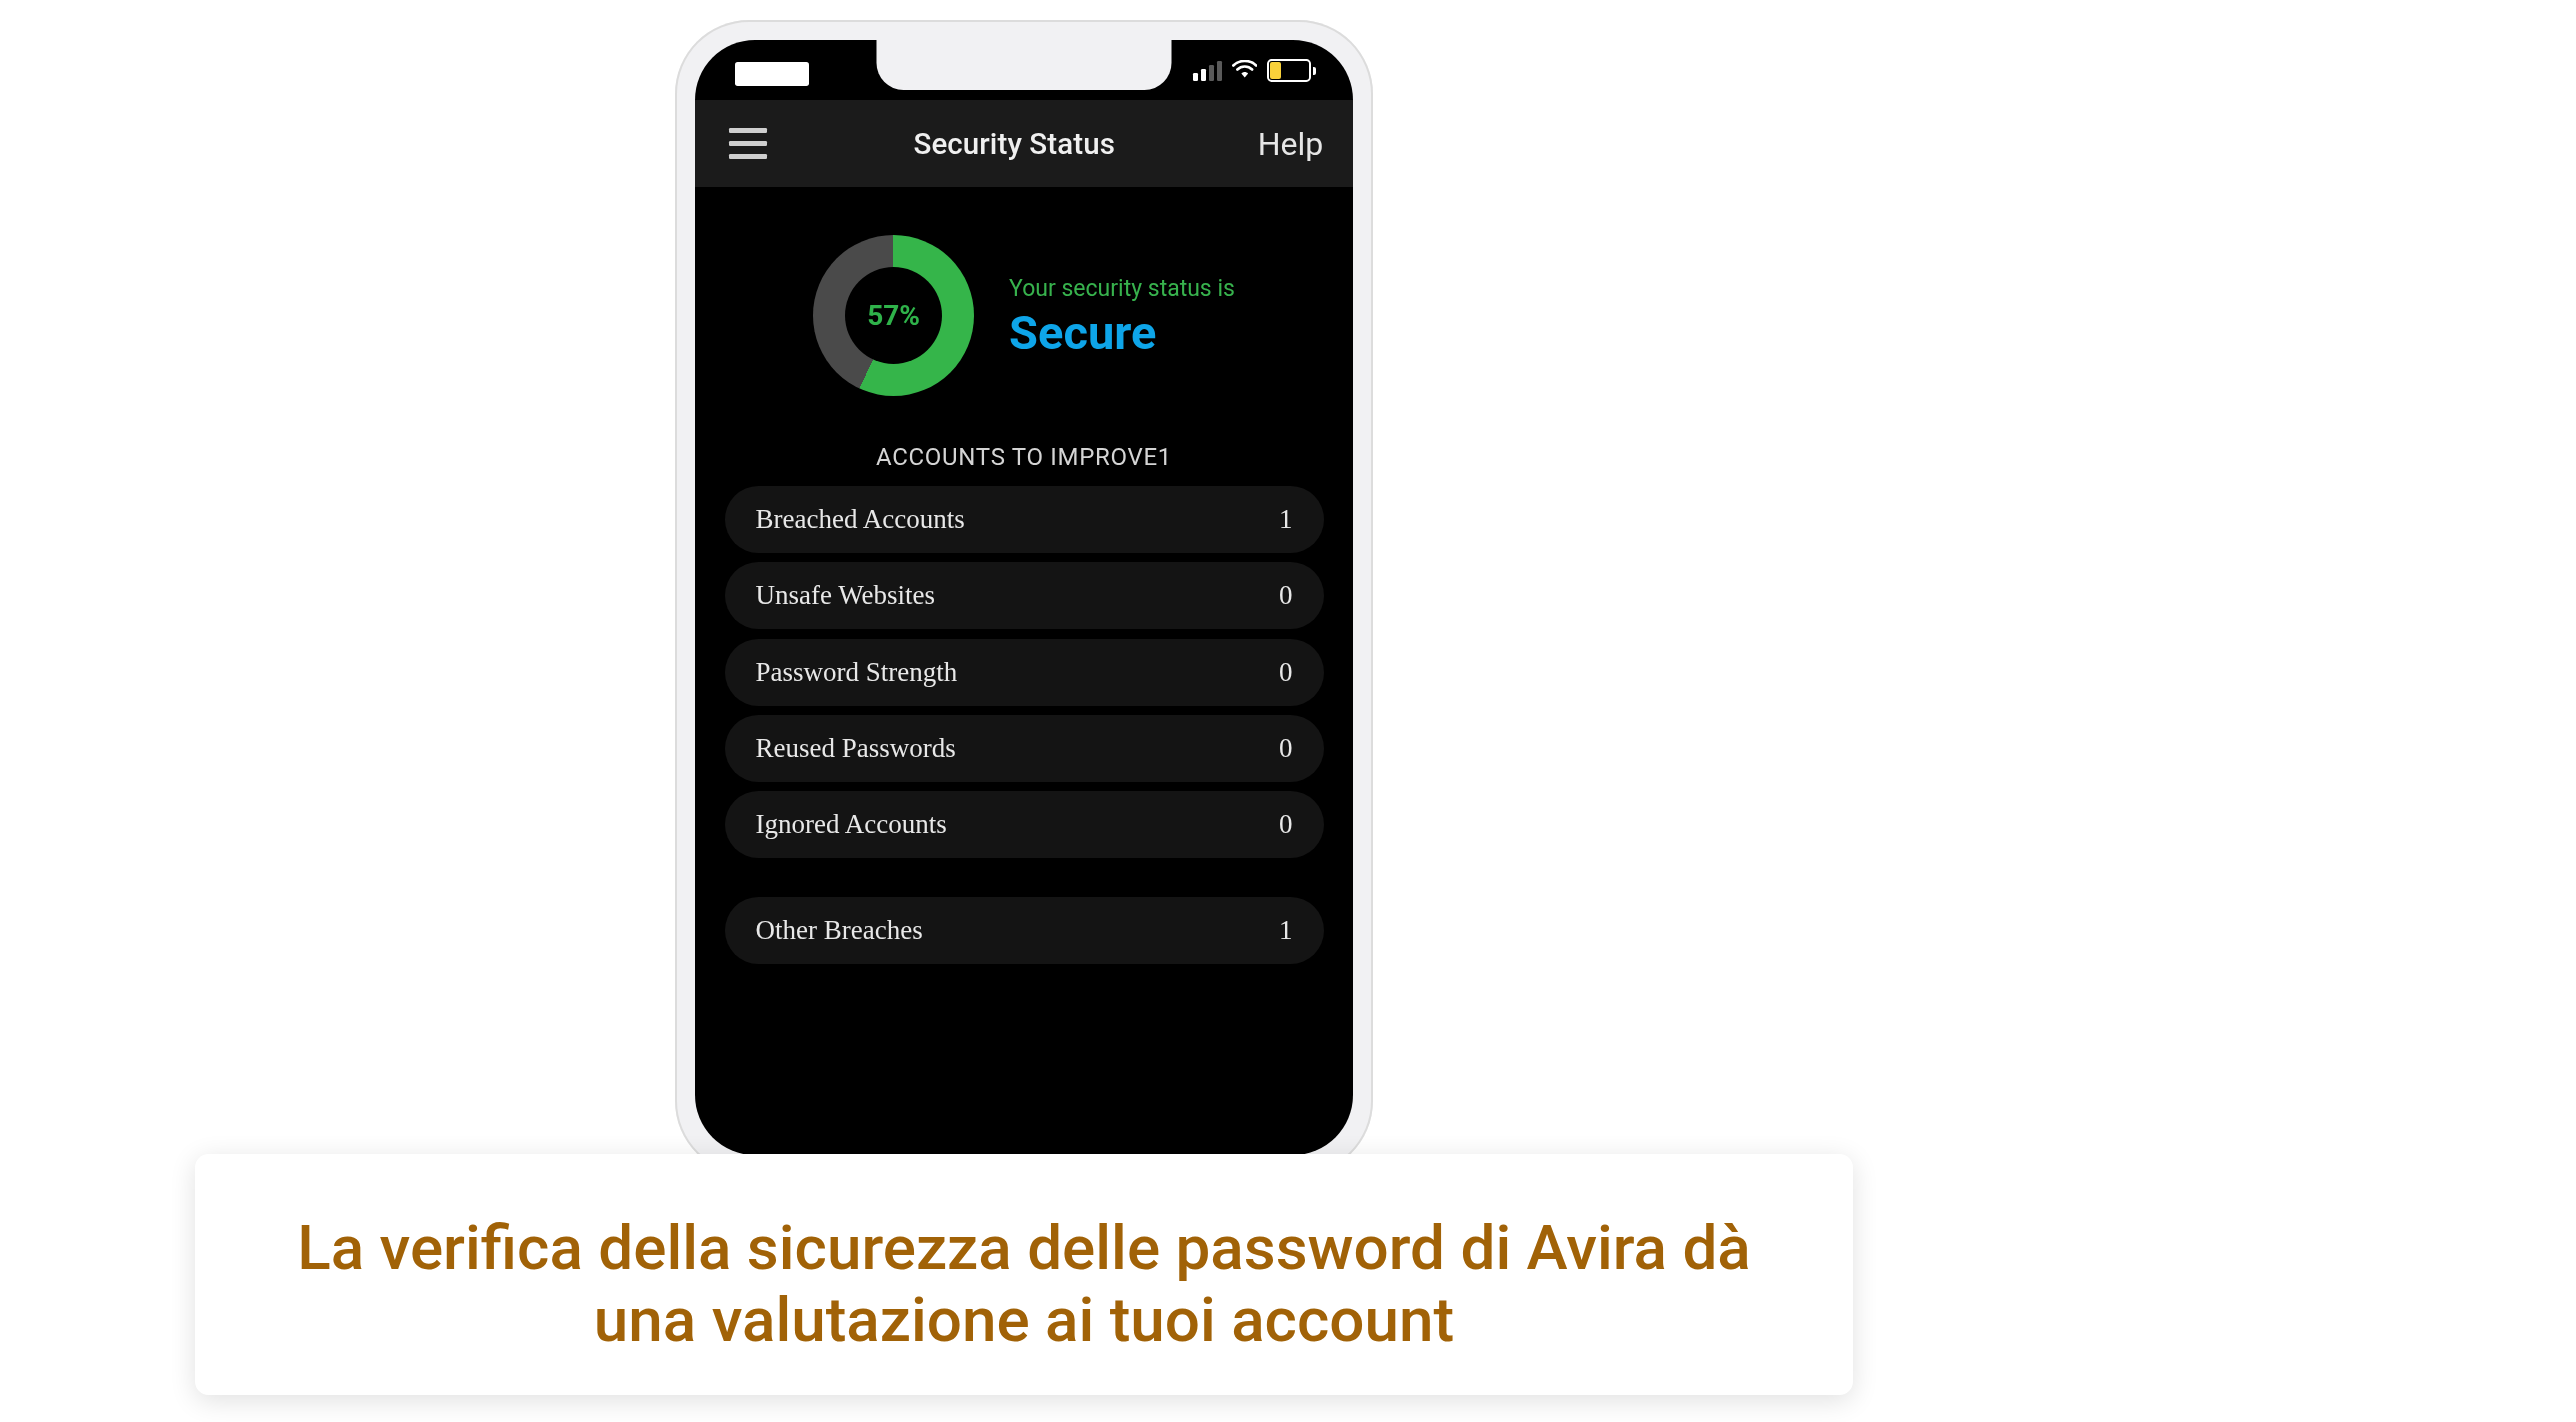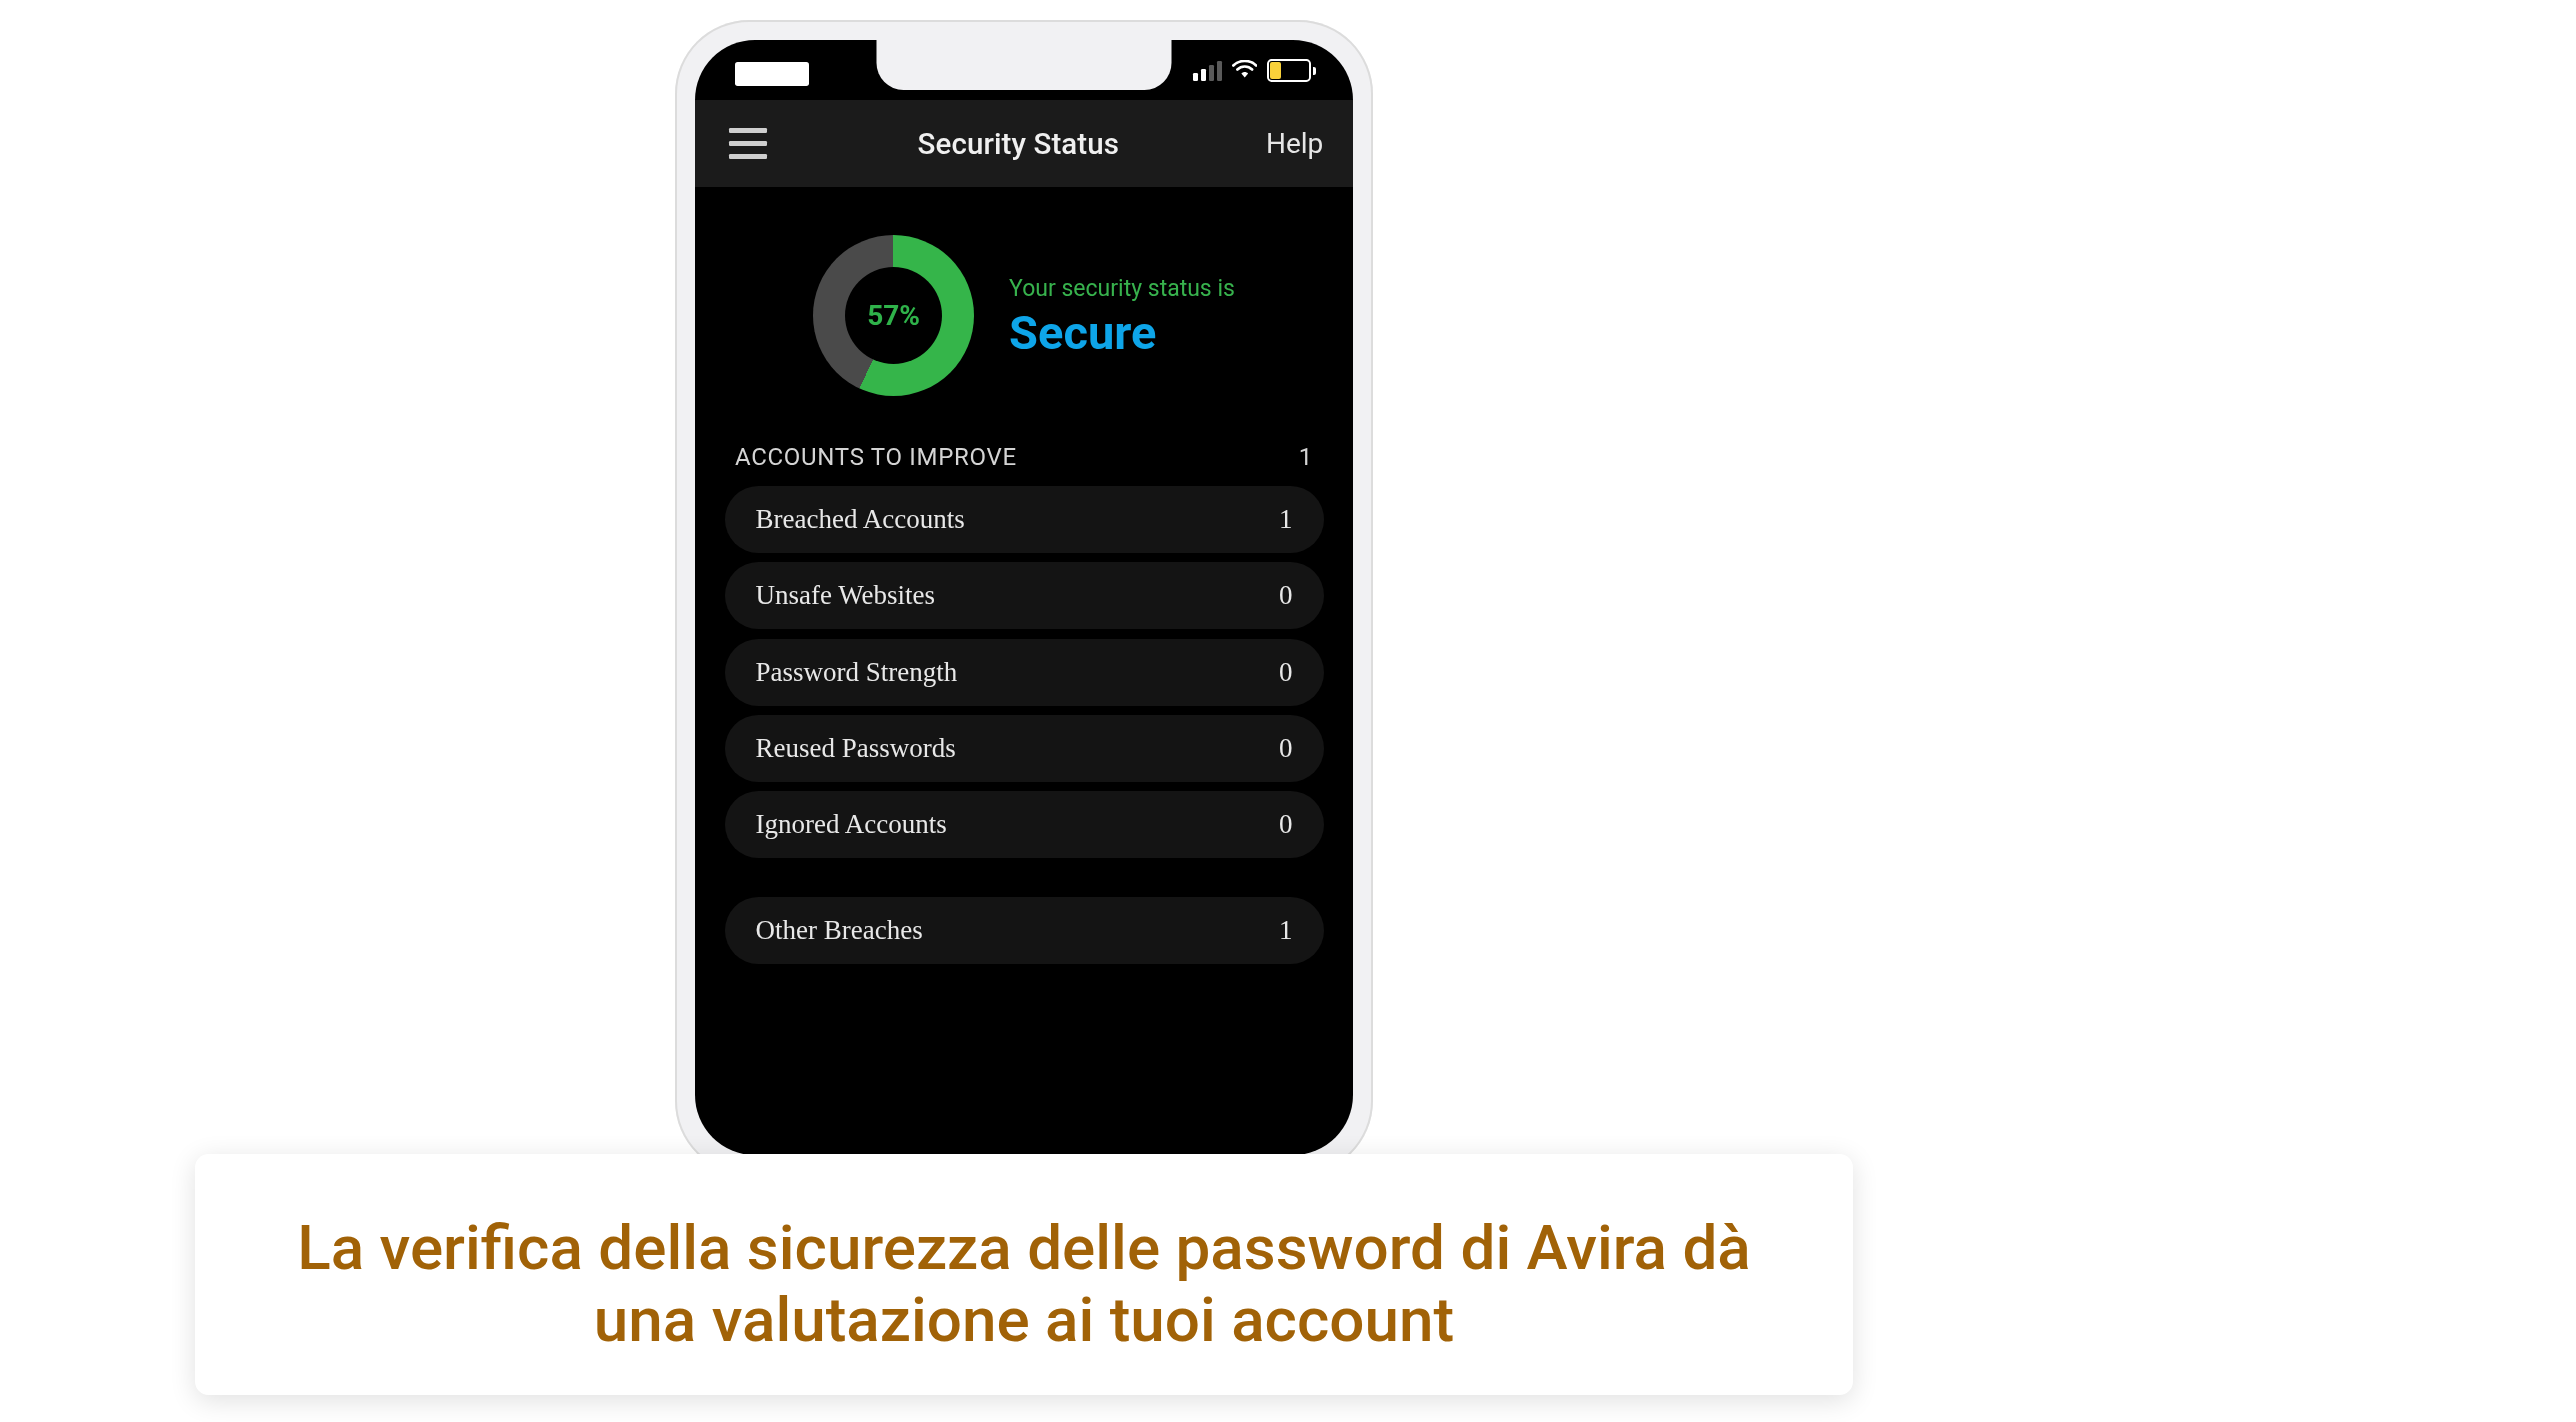--- a/index.html
+++ b/index.html
@@ -72,21 +72,21 @@
   
   .nav{
     position:absolute;top:60px;left:0;right:0;height:87px;
     background:#1b1b1b;
     display:flex;align-items:center;justify-content:space-between;
     padding:0 27px;
   }
   .hamburger{display:flex;flex-direction:column;gap:8px;cursor:pointer;padding:6.7px;}
   .hamburger span{display:block;width:38px;height:4.7px;background:#cfcfcf;border-radius:1.3px;}
   .nav-title{font-size:29.5px;color:#f0f0f0;font-weight:500;letter-spacing:0.1px;}
-  .nav-help{font-size:28px;color:#e6e6e6;cursor:pointer;padding:4px 2.7px;}
+  .nav-help{font-size:32px;color:#e6e6e6;cursor:pointer;padding:4px 2.7px;}
 
   
   .content{position:absolute;top:148px;left:0;right:0;bottom:0;padding:20px 0 0;}
 
   .hero{
     display:flex;align-items:center;justify-content:center;gap:35px;
     padding:27px 0 47px;
   }
   
   .gauge{
@@ -101,21 +101,21 @@
     position:absolute;inset:0;display:flex;align-items:center;justify-content:center;
     font-size:28px;font-weight:700;color:#2fb24a;z-index:2;
   }
 
   .hero-text{display:flex;flex-direction:column;align-items:flex-start;}
   .status-line{font-size:23px;color:#37b24d;margin-bottom:6.7px;}
   .status-big{font-size:47px;font-weight:700;color:#0ea5e9;line-height:1;}
 
   
   .section-header{
-    display:flex;justify-content:space-between;align-items:center;
+    display:flex;justify-content:center;align-items:center;
     padding:0 40px;margin-bottom:14.8px;
     font-size:24px;letter-spacing:0.7px;color:#d4d4d4;
   }
 
   
   .rows{display:flex;flex-direction:column;gap:9.4px;padding:0 29.5px;font-family:Liberation Serif, serif;}
   .row{
     background:#141414;border-radius:38px;
     height:67px;display:flex;align-items:center;justify-content:space-between;
     padding:0 31px;

